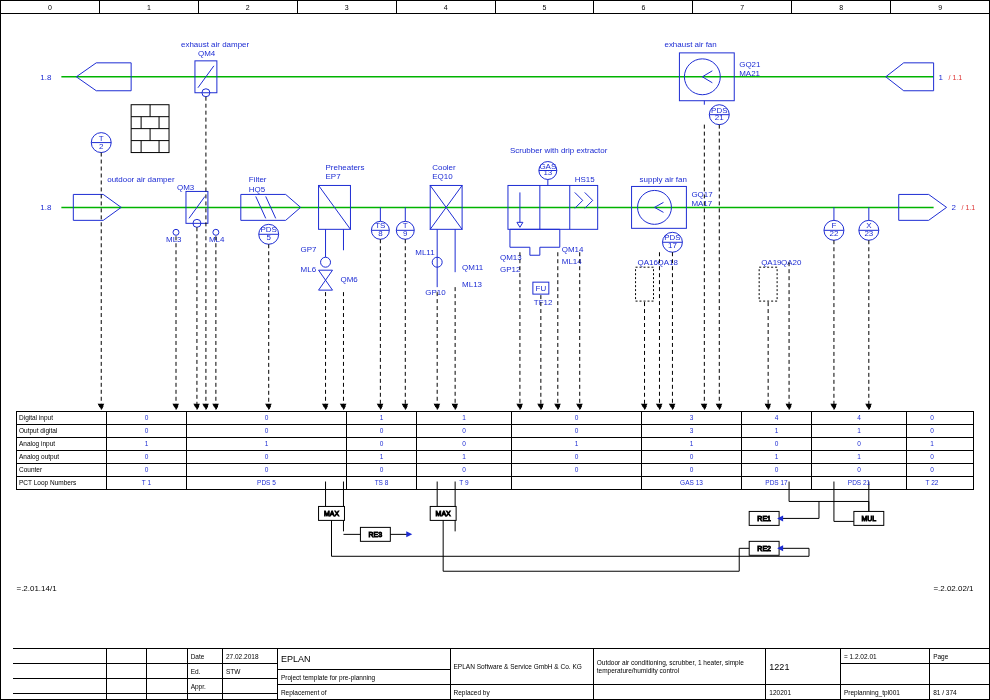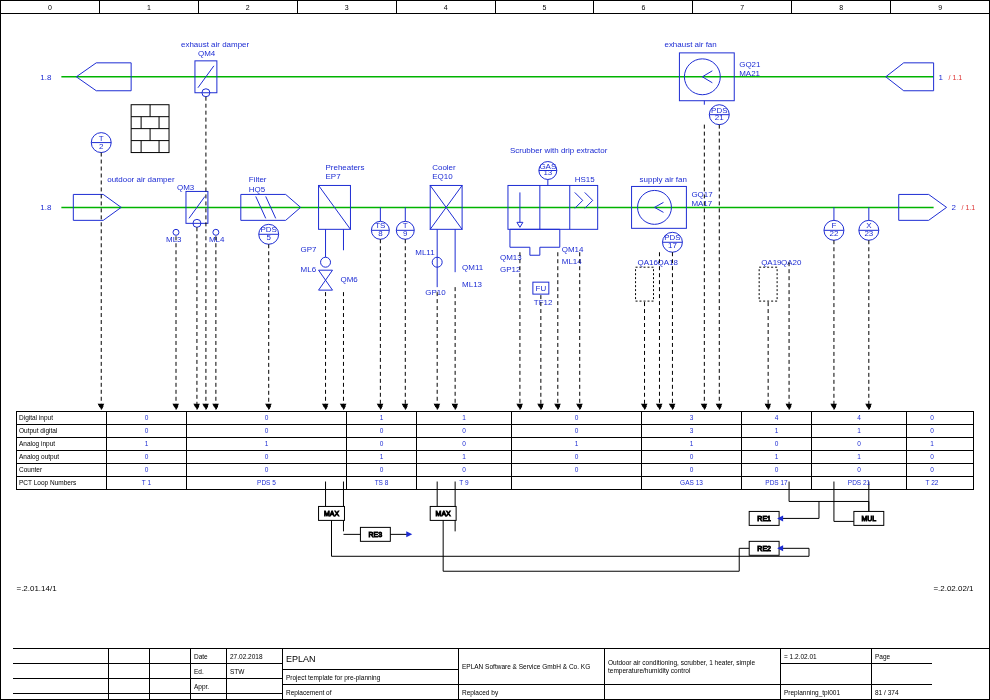--- a/index.html
+++ b/index.html
@@ -436,20 +436,24 @@
       <div class="tb-cell">Replacement of</div>
     </div>
     <div class="tb-col" style="width:145px">
       <div class="tb-cell" style="flex:1">EPLAN Software &amp; Service GmbH &amp; Co. KG</div>
       <div class="tb-cell">Replaced by</div>
     </div>
     <div class="tb-col" style="width:175px">
       <div class="tb-cell" style="flex:1;white-space:normal;line-height:1.2">Outdoor air conditioning, scrubber, 1 heater, simple temperature/humidity control</div>
       <div class="tb-cell">&nbsp;</div>
     </div>
+    <div class="tb-col" style="width:75px">
+      <div class="tb-cell" style="flex:1;font-size:9px">1221</div>
+      <div class="tb-cell">120201</div>
+    </div>
     <div class="tb-col" style="width:90px">
       <div class="tb-cell">= 1.2.02.01</div>
       <div class="tb-cell" style="flex:1">&nbsp;</div>
       <div class="tb-cell">Preplanning_tpl001</div>
     </div>
     <div class="tb-col" style="width:60px;border-right:none">
       <div class="tb-cell">Page</div>
       <div class="tb-cell" style="flex:1">&nbsp;</div>
       <div class="tb-cell">81 / 374</div>
     </div>

